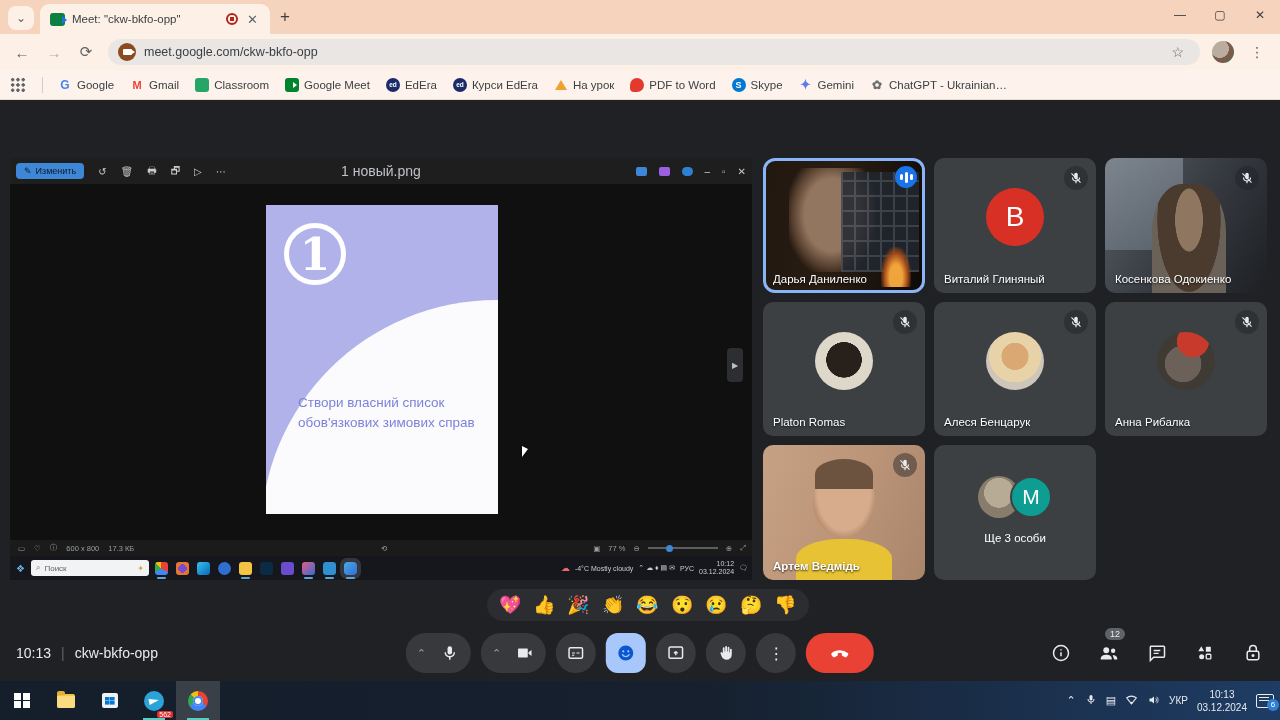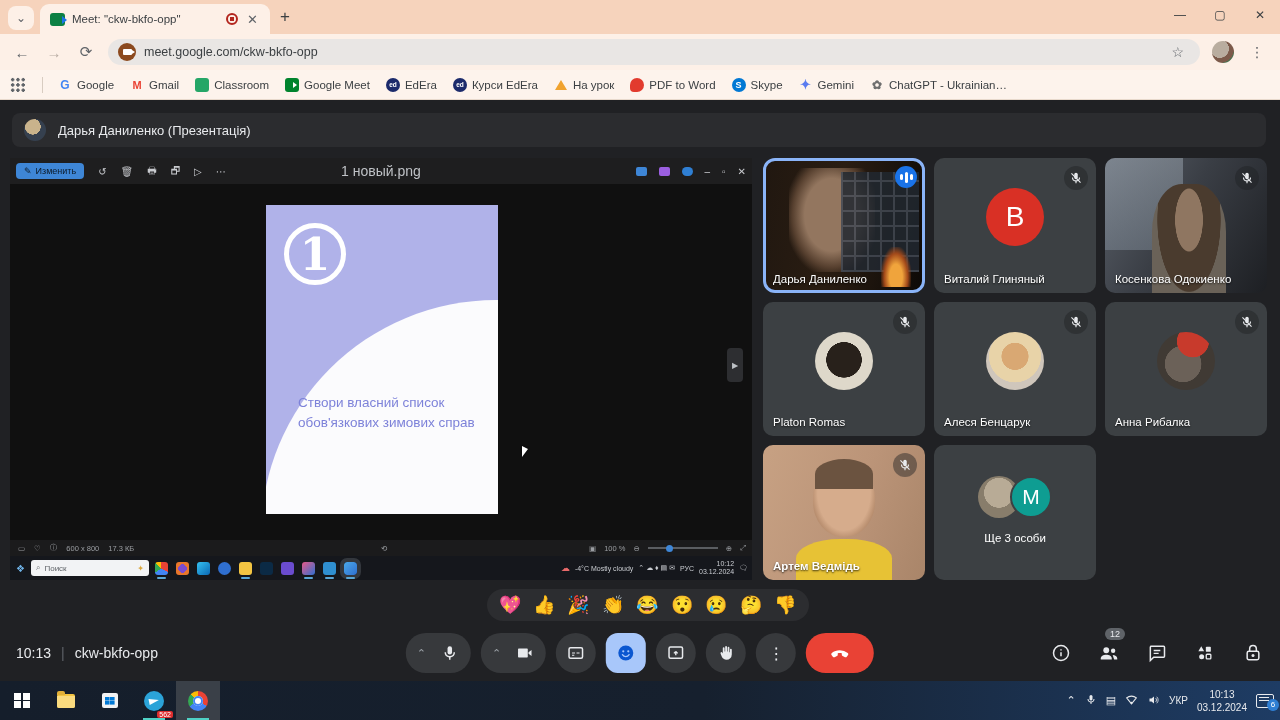--- a/index.html
+++ b/index.html
@@ -262,24 +262,20 @@
       <span class="bm-label">Gemini</span>
     </div>
   <div class="bm">
       <span class="bm-ic ic-gpt">✿</span>
       <span class="bm-label">ChatGPT - Ukrainian…</span>
     </div>
 </div>
 
 <div class="meet">
 
-  <div class="banner">
-    <span class="banner-avatar"></span>
-    <span class="banner-title">Дарья Даниленко (Презентація)</span>
-  </div>
 
   <div class="stage">
     <div class="ph-toolbar">
       <span class="edit-btn">✎ <span>Изменить</span></span>
       <span class="ph-ic">↺</span>
       <span class="ph-ic">🗑</span>
       <span class="ph-ic">🖶</span>
       <span class="ph-ic">🗗</span>
       <span class="ph-ic">▷</span>
       <span class="ph-ic">⋯</span>
@@ -303,21 +299,21 @@
     </div>
     <div class="ph-status">
       <span>▭</span>
       <span>♡</span>
       <span>ⓘ</span>
       <span>600 x 800</span>
       <span>17.3 КБ</span>
       <span class="mid">⟲</span>
       <span class="right">
         <span>▣</span>
-        <span>100 %</span>
+        <span>77 %</span>
         <span>⊖</span>
         <span class="zoom-slider"></span>
         <span>⊕</span>
         <span>⤢</span>
       </span>
     </div>
     <div class="inner-taskbar">
       <span class="in-start">❖</span>
       <span class="in-search">⌕ <span>Поиск</span> <span style="margin-left:auto;color:#d9a53a">✦</span></span>
       <span class="in-apps">

